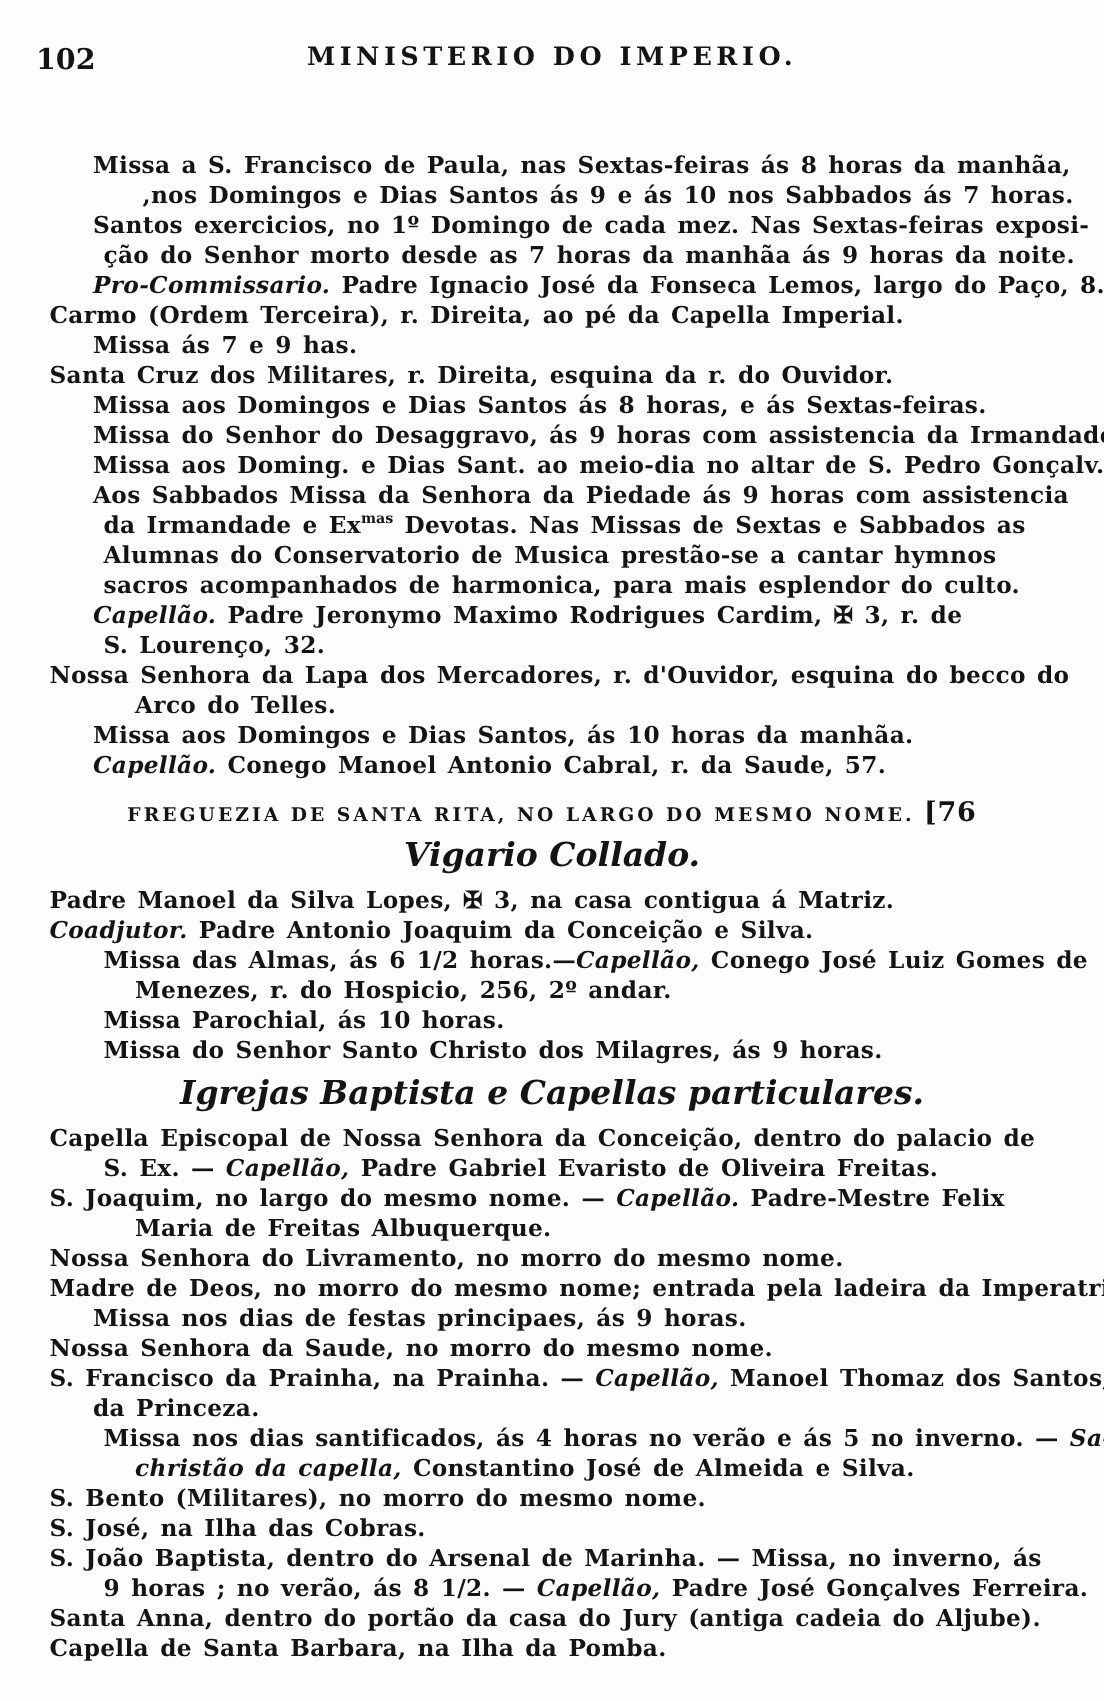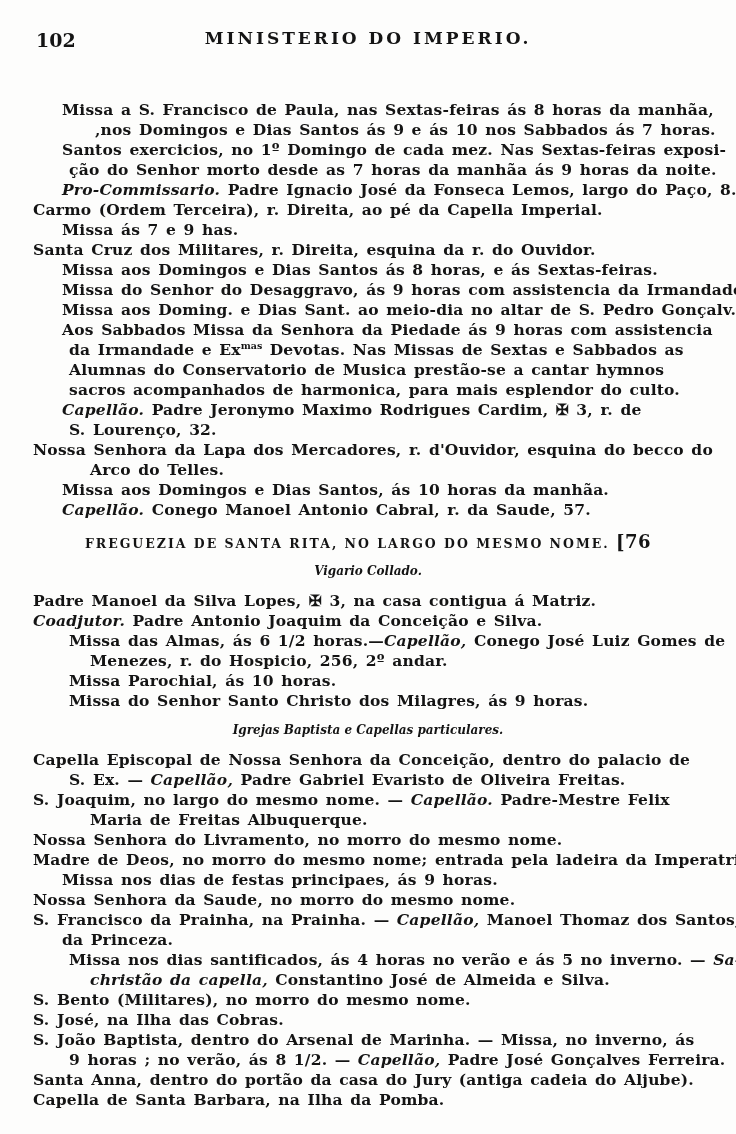--- a/index.html
+++ b/index.html
@@ -15,21 +15,21 @@
     overflow:hidden;
     color:#141414;
   }
   .page-header{
     position:absolute;
     top:28px;left:0;right:0;
     height:24px;
   }
   .page-number{
     position:absolute;
-    left:36px;top:1px;
+    left:24px;top:1px;
     font-size:19px;
     font-weight:700;
   }
   .running-title{
     text-align:center;
     font-size:17px;
     font-weight:700;
     letter-spacing:3px;
   }
   .content{
@@ -67,21 +67,21 @@
     line-height:17px;
     margin:13px 0 9px;
     white-space:pre;
   }
   .h-caps .seg-lg{
     font-size:18px;
     letter-spacing:0.5px;
   }
   .h-it{
     text-align:center;
-    font-size:12px;
+    font-size:22px;
     font-style:italic;
     font-weight:700;
     line-height:21px;
     margin:9px 0 9px;
     white-space:pre;
   }
 </style>
 </head>
 <body>
 

